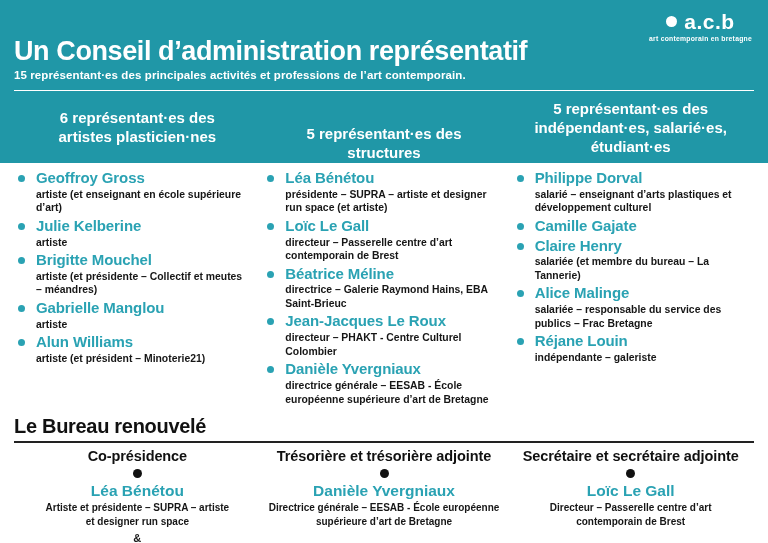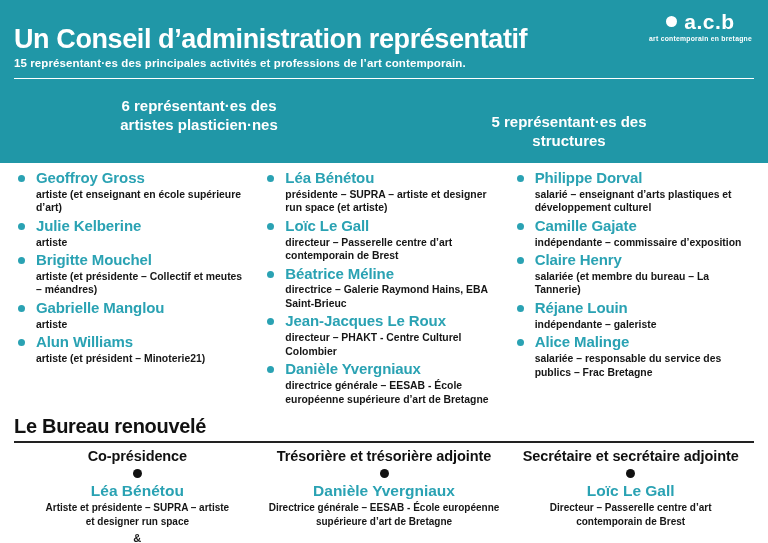--- a/index.html
+++ b/index.html
@@ -5,21 +5,21 @@
   * { box-sizing: border-box; }
   html, body { margin: 0; padding: 0; background: #e8e8e8; }
   .page {
     width: 768px; height: 543px; background: #ffffff; position: relative;
     overflow: hidden; margin: 0 auto;
     font-family: "Liberation Sans", sans-serif; color: #161616;
   }
 
   
   .band {
-    background: #2097a7; height: 163px; padding: 0 14px; color: #ffffff;
+    background: #2097a7; height: 163px; padding: 12px 14px; color: #ffffff;
     position: relative;
   }
   .title {
     margin: 0; padding-top: 25px; font-size: 27px; font-weight: bold;
     letter-spacing: -0.4px; line-height: 1.05;
   }
   .subtitle { margin: 4px 0 0; font-size: 11.5px; font-weight: bold; letter-spacing: 0.1px; }
   .sep { height: 1px; background: #ffffff; margin-top: 9px; }
 
   .logo { position: absolute; top: 11px; right: 16px; display: flex; flex-direction: column; align-items: center; }
@@ -75,20 +75,21 @@
       <div class="logo-tagline">art contemporain en bretagne</div>
     </div>
 
     <h1 class="title">Un Conseil d’administration représentatif</h1>
     <p class="subtitle">15 représentant·es des principales activités et professions de l’art contemporain.</p>
     <div class="sep"></div>
 
     <div class="col-heads">
       <div class="col-head ch0"><span>6 représentant·es des artistes plasticien·nes</span></div>
       <div class="col-head ch1"><span>5 représentant·es des structures</span></div>
+      <div class="col-head ch2"><span>5 représentant·es des indépendant·es, salarié·es, étudiant·es</span></div>
     </div>
   </header>
 
   <main class="lists">
 
     <ul class="member-col">
       <li class="member">
         <span class="dot"></span>
         <div class="m-name">Geoffroy Gross</div>
         <div class="m-role">artiste (et enseignant en école supérieure d’art)</div>
@@ -145,36 +146,35 @@
 
     <ul class="member-col">
       <li class="member">
         <span class="dot"></span>
         <div class="m-name">Philippe Dorval</div>
         <div class="m-role">salarié – enseignant d’arts plastiques et développement culturel</div>
       </li>
       <li class="member">
         <span class="dot"></span>
         <div class="m-name">Camille Gajate</div>
-        <div class="m-role">indépendante – commissaire d’exposition</div>
       </li>
       <li class="member">
         <span class="dot"></span>
         <div class="m-name">Claire Henry</div>
         <div class="m-role">salariée (et membre du bureau – La Tannerie)</div>
       </li>
       <li class="member">
         <span class="dot"></span>
+        <div class="m-name">Alice Malinge</div>
+        <div class="m-role">salariée – responsable du service des publics – Frac Bretagne</div>
+      </li>
+      <li class="member">
+        <span class="dot"></span>
         <div class="m-name">Réjane Louin</div>
         <div class="m-role">indépendante – galeriste</div>
-      </li>
-      <li class="member">
-        <span class="dot"></span>
-        <div class="m-name">Alice Malinge</div>
-        <div class="m-role">salariée – responsable du service des publics – Frac Bretagne</div>
       </li>
     </ul>
 
   </main>
 
   <section class="bureau">
     <h2 class="bureau-title">Le Bureau renouvelé</h2>
     <div class="bureau-sep"></div>
 
     <div class="roles">

